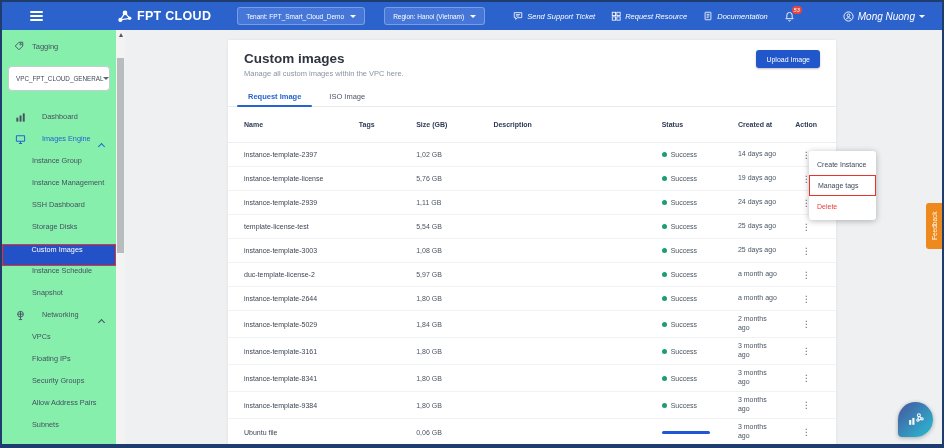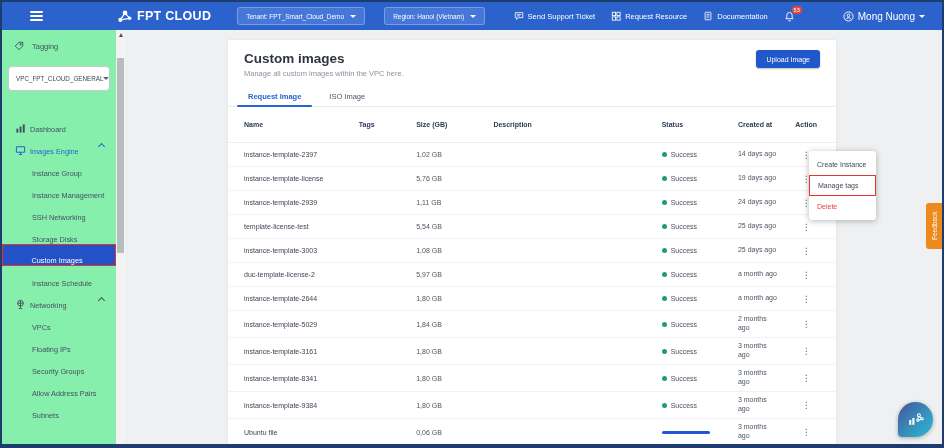--- a/index.html
+++ b/index.html
@@ -18,41 +18,41 @@
   .hamburger { margin-left:28px; width:13px; display:flex; flex-direction:column; gap:2.2px; cursor:pointer; }
   .hamburger i { display:block; height:1.6px; background:#fff; border-radius:1px; }
   .logo { display:flex; align-items:center; gap:4px; margin-left:62px; color:#fff; }
   .logo-text { font-size:12.5px; font-weight:800; letter-spacing:.3px; }
   .pill { display:flex; align-items:center; gap:6px; height:18px; margin-left:14px; padding:0 8px;
     background:#4677d8; border:1px solid rgba(255,255,255,.28); border-radius:3px;
     color:#fff; font-size:6.5px; cursor:pointer; }
   .pill + .pill { margin-left:7px; }
   .caret-w { width:0; height:0; border-left:3px solid transparent; border-right:3px solid transparent; border-top:3.5px solid #fff; }
   .caret-d { width:0; height:0; border-left:3px solid transparent; border-right:3px solid transparent; border-top:3.5px solid #5a6472; }
-  .nav-right { display:flex; align-items:center; gap:16px; padding-right:17px; color:#fff; }
+  .nav-right { display:flex; align-items:center; gap:16px; padding-right:17px; color:#fff;font-style:italic; }
   .nav-link { display:flex; align-items:center; gap:4px; font-size:7.5px; cursor:pointer; }
   .nav-ic { display:flex; align-items:center; }
   .nav-ic svg { width:10px; height:10px; }
   .bell { position:relative; display:flex; align-items:center; cursor:pointer; }
   .bell svg { width:11px; height:11px; }
   .badge { position:absolute; top:-5px; right:-7px; min-width:10px; height:8.5px; padding:0 2px;
     background:#e8453c; border-radius:5px; color:#fff; font-size:5.5px; line-height:8.5px; text-align:center; }
   .user { display:flex; align-items:center; gap:4px; font-size:10px; cursor:pointer;margin-left:32px; }
   .user svg { width:11px; height:11px; }
 
   
   .sidebar { position:absolute; left:2px; top:30px; width:114px; bottom:4px; background:#86efac; z-index:5; }
   .tagging-row { position:absolute; top:8px; left:0; right:0; height:16px; display:flex; align-items:center; gap:8px;
     padding-left:12px; font-size:7.5px; color:#45505f; cursor:pointer; }
   .tagging-row svg { width:10px; height:10px; }
   .vpc-select { position:absolute; top:36px; left:6px; width:102px; height:25px; background:#fff;
     border:1px solid #c6ccd4; border-radius:4px; display:flex; align-items:center; justify-content:space-between;
     padding:0 7px; font-size:6.3px; color:#3f4a5a; font-family:inherit; cursor:pointer; }
   .side-items { position:absolute; top:82px; left:0; right:0; }
-  .side-item { position:relative; height:22px; display:flex; align-items:flex-end; gap:4px; padding-left:13px;
+  .side-item { position:relative; height:22px; display:flex; align-items:flex-start; gap:16px; padding-left:13px;
     font-size:7.3px; color:#45505f; cursor:pointer; }
   .side-item.child { padding-left:30px; }
   .side-item.hl { color:#2563d0; }
   .side-ic { display:flex; align-items:center; }
   .side-ic svg { width:11px; height:11px; }
   .chev { position:absolute; right:12px; top:10px; width:5px; height:5px;
     border-left:1.2px solid currentColor; border-top:1.2px solid currentColor; transform:rotate(45deg); }
   .side-item.active { background:#2352c8; color:#fff; border:1.5px solid #e8332c; padding-left:28.5px; }
   .side-scrollbar { position:absolute; left:116px; top:30px; width:9px; bottom:4px; background:#f3f3f4; z-index:5; }
   .sb-arrow { width:0; height:0; border-left:2.5px solid transparent; border-right:2.5px solid transparent;
@@ -221,30 +221,33 @@
         <span class="side-label">Images Engine</span>
         <span class="chev"></span>
       </div>
       <div class="side-item child">
         <span class="side-label">Instance Group</span>
       </div>
       <div class="side-item child">
         <span class="side-label">Instance Management</span>
       </div>
       <div class="side-item child">
-        <span class="side-label">SSH Networking</span>
+        <span class="side-label">SSH Dashboard</span>
       </div>
       <div class="side-item child">
         <span class="side-label">Storage Disks</span>
       </div>
       <div class="side-item child active">
         <span class="side-label">Custom Images</span>
       </div>
       <div class="side-item child">
         <span class="side-label">Instance Schedule</span>
+      </div>
+      <div class="side-item child">
+        <span class="side-label">Snapshot</span>
       </div>
       <div class="side-item section">
         <span class="side-ic">
           <svg viewBox="0 0 12 12" fill="none" stroke="currentColor" stroke-width="1">
             <circle cx="6" cy="4.6" r="3.1"></circle>
             <path d="M6 1.5 v6.2 M2.9 4.6 h6.2 M6 7.7 v2 M4.2 10.4 h3.6"></path>
           </svg>
         </span>
         <span class="side-label">Networking</span>
         <span class="chev"></span>

